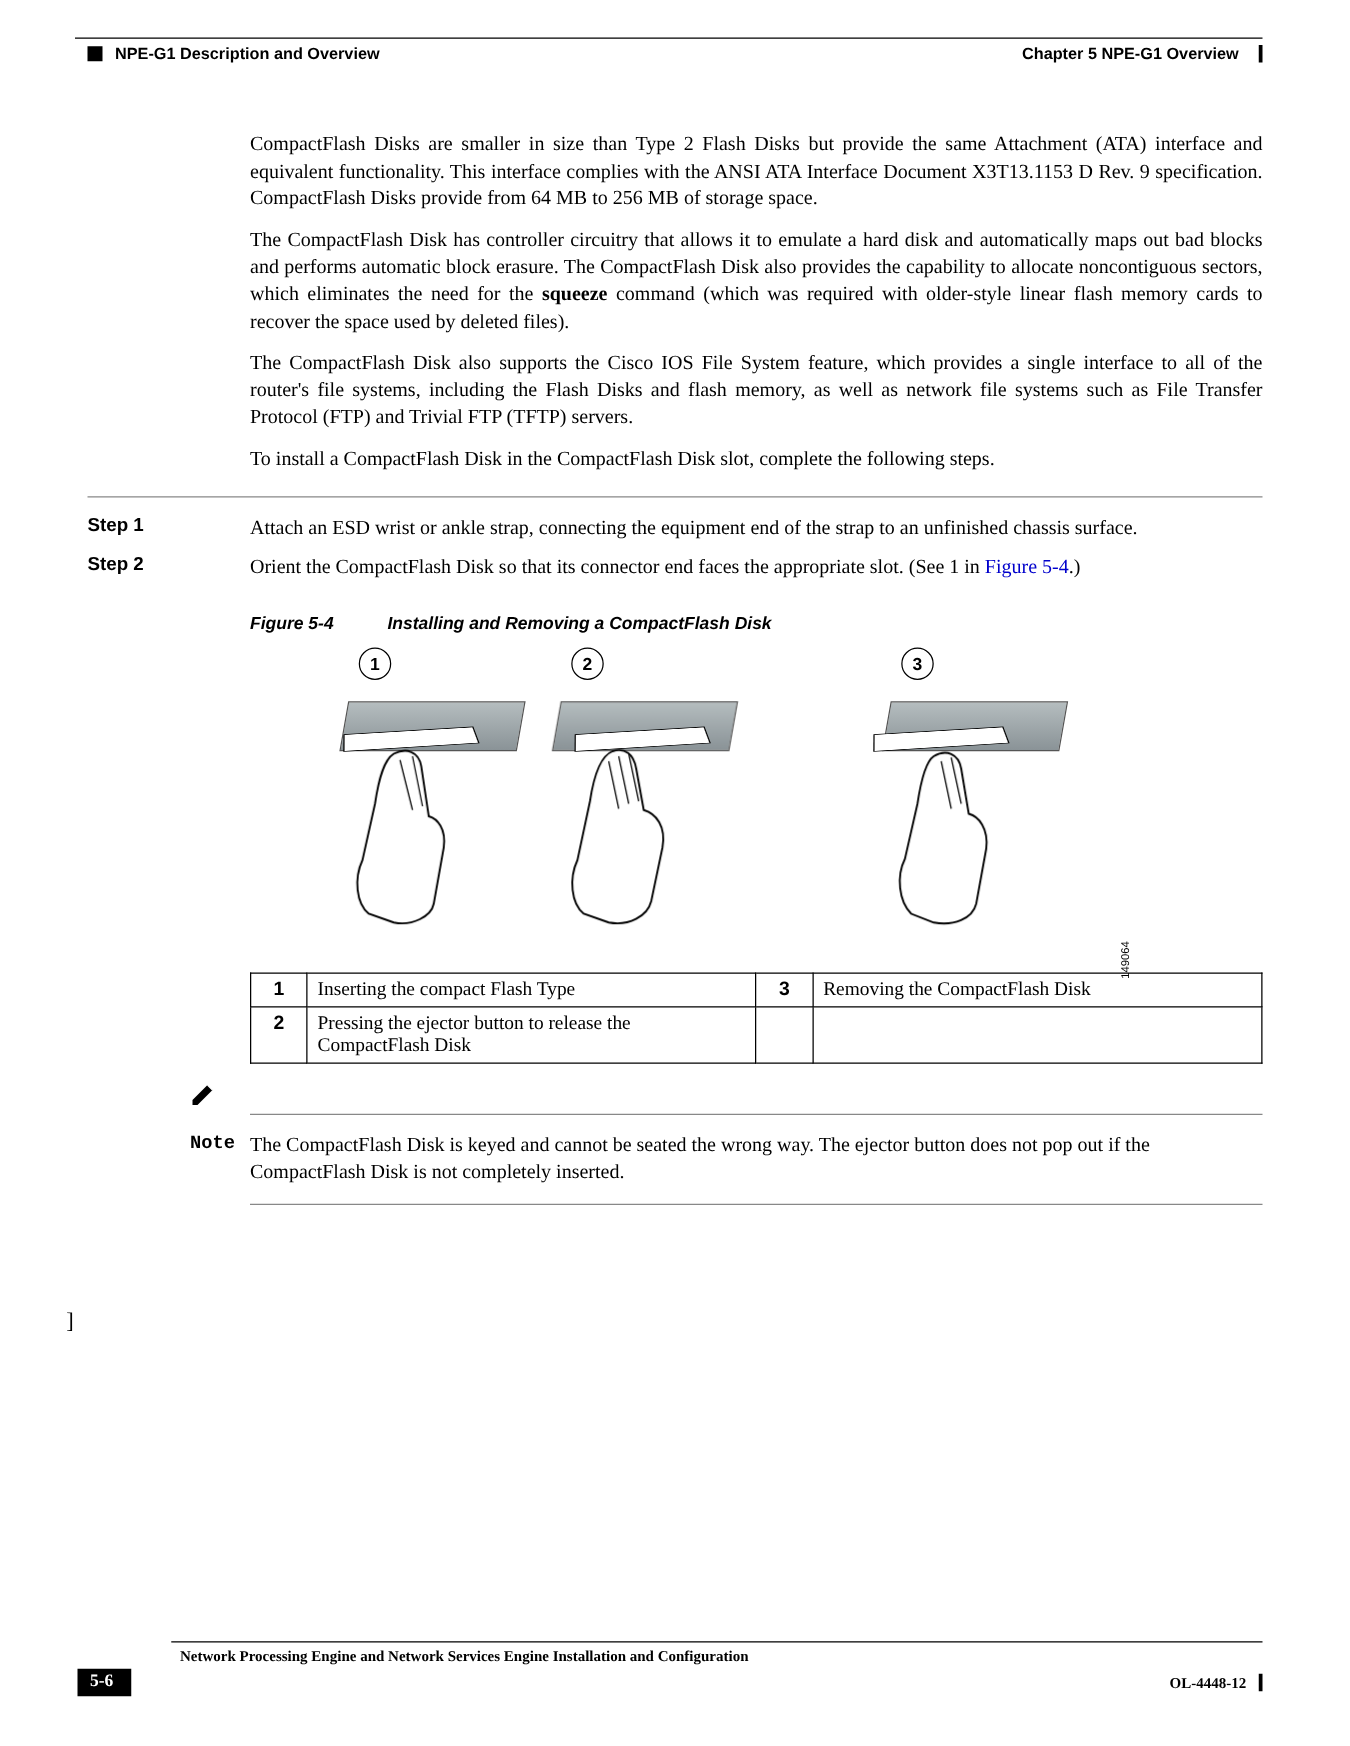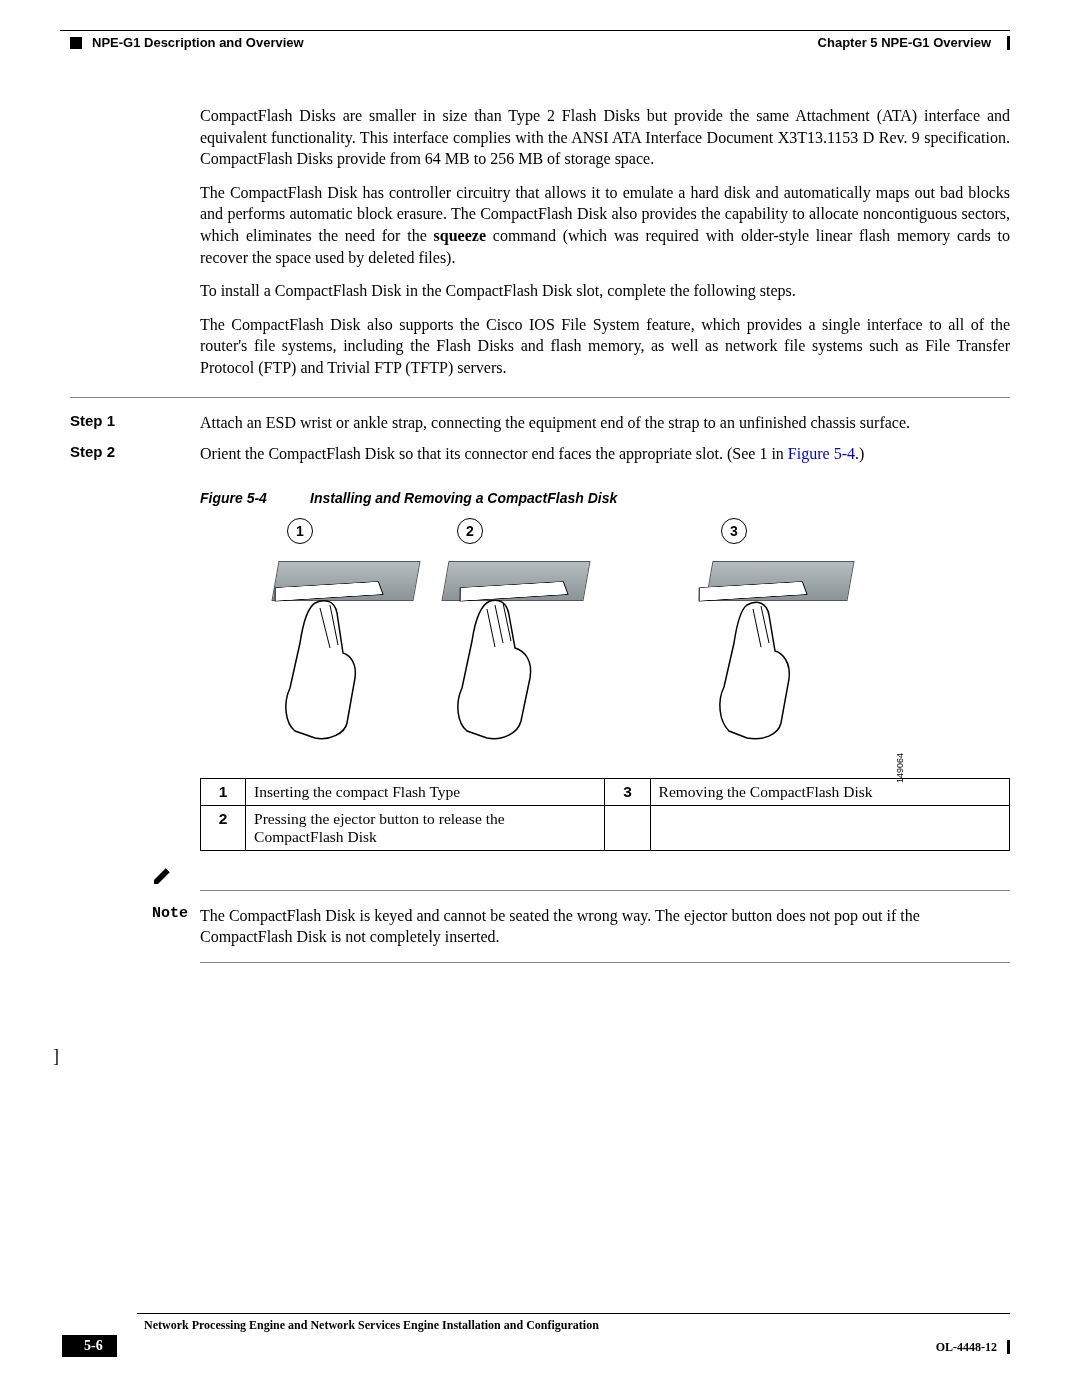--- a/index.html
+++ b/index.html
@@ -231,21 +231,21 @@
   .footer-title {
     font-size: 12px;
     font-weight: bold;
     margin-left: 82px;
   }
   .footer-page {
     background: #000;
     color: #fff;
     font-weight: bold;
     font-size: 14px;
-    padding: 3px 14px 3px 22px;
+    padding: 3px 14px 3px 10px;
     margin-right: 0px;
   }
   .footer-doc {
     font-size: 12px;
     font-weight: bold;
   }
   .footer-bottom {
     display: flex;
     align-items: center;
     justify-content: space-between;
@@ -287,23 +287,23 @@
   </div>
 
   <div class="content">
 
     <p class="para">CompactFlash Disks are smaller in size than Type 2 Flash Disks but provide the same Attachment (ATA) interface and equivalent functionality. This interface complies with the ANSI ATA Interface Document X3T13.1153 D Rev. 9 specification. CompactFlash Disks provide from 64 MB to 256 MB of storage space.</p>
 
     <p class="para">
       <span>The CompactFlash Disk has controller circuitry that allows it to emulate a hard disk and automatically maps out bad blocks and performs automatic block erasure. The CompactFlash Disk also provides the capability to allocate noncontiguous sectors, which eliminates the need for the </span><span class="bold">squeeze</span><span> command (which was required with older-style linear flash memory cards to recover the space used by deleted files).</span>
     </p>
 
+    <p class="para">The CompactFlash Disk also supports the Cisco IOS File System feature, which provides a single interface to all of the router's file systems, including the Flash Disks and flash memory, as well as network file systems such as File Transfer Protocol (FTP) and Trivial FTP (TFTP) servers.</p>
+
     <p class="para">To install a CompactFlash Disk in the CompactFlash Disk slot, complete the following steps.</p>
-
-    <p class="para">The CompactFlash Disk also supports the Cisco IOS File System feature, which provides a single interface to all of the router's file systems, including the Flash Disks and flash memory, as well as network file systems such as File Transfer Protocol (FTP) and Trivial FTP (TFTP) servers.</p>
 
     <hr class="hr-thick">
 
     <div class="step-row">
       <div class="step-label">Step 1</div>
       <div class="step-text">Attach an ESD wrist or ankle strap, connecting the equipment end of the strap to an unfinished chassis surface.</div>
     </div>
 
     <div class="step-row">
       <div class="step-label">Step 2</div>

